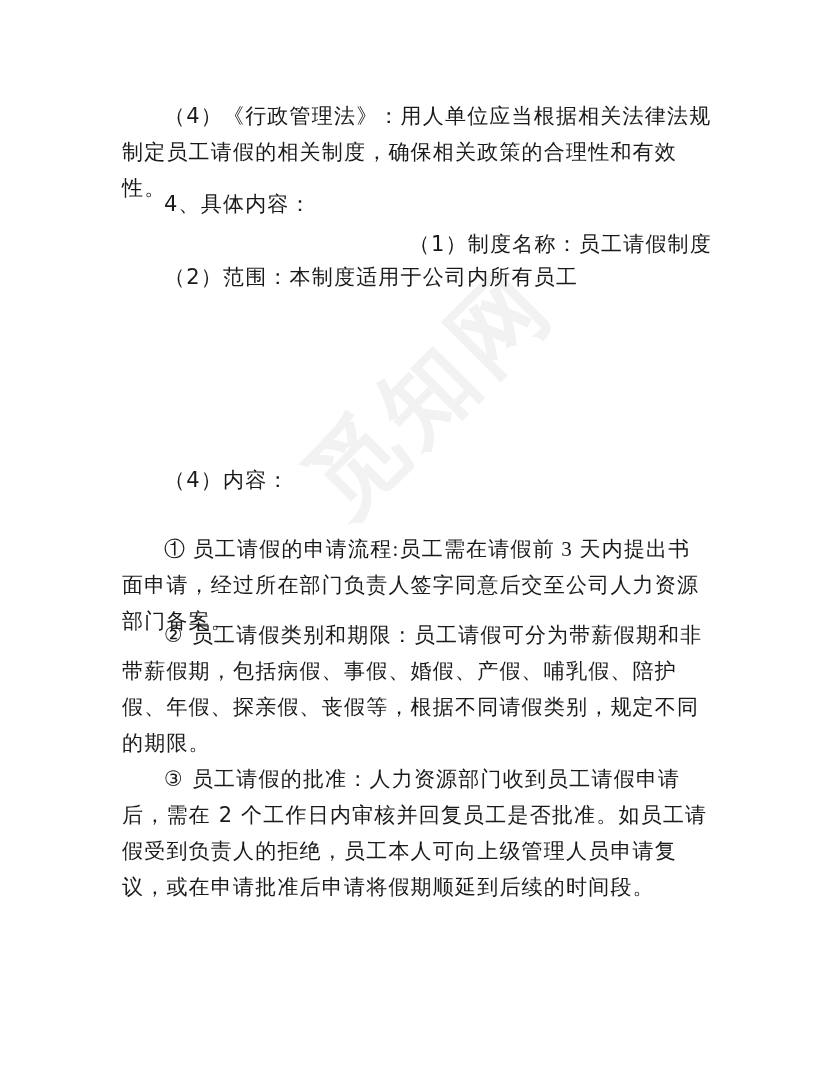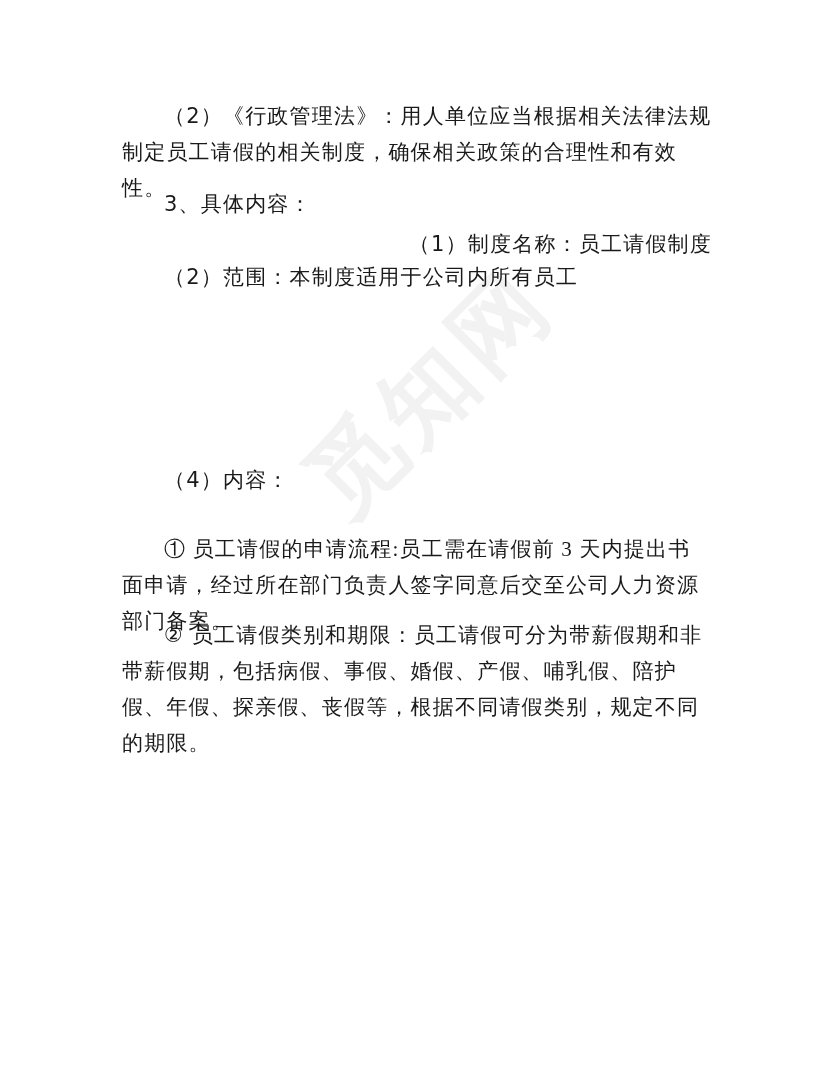--- a/index.html
+++ b/index.html
@@ -22,20 +22,21 @@
     letter-spacing: 8px; pointer-events: none; z-index: 0; user-select: none;
   }
   .para { z-index: 1; }
 </style>
 </head>
 <body>
 
 <div class="page">
   <div class="watermark">觅知网</div>
 
-  <p class="para indent" style="top:98px;">（2）《行政管理法》：用人单位应当根据相关法律法规制定员工请假的相关制度，确保相关政策的合理性和有效性。</p>
-  <p class="para indent" style="top:186px;">3、具体内容：</p>
+  <p class="para indent" style="top:98px;">（4）《行政管理法》：用人单位应当根据相关法律法规制定员工请假的相关制度，确保相关政策的合理性和有效性。</p>
+  <p class="para indent" style="top:186px;">4、具体内容：</p>
   <p class="para indent" style="top:226px;text-align:right;">（1）制度名称：员工请假制度</p>
   <p class="para indent" style="top:259px;">（2）范围：本制度适用于公司内所有员工</p>
   <p class="para indent" style="top:462px;">（4）内容：</p>
   <p class="para indent" style="top:531px;font-family:Liberation Serif, serif;">① 员工请假的申请流程:员工需在请假前 3 天内提出书面申请，经过所在部门负责人签字同意后交至公司人力资源部门备案。</p>
   <p class="para indent" style="top:617px;">② 员工请假类别和期限：员工请假可分为带薪假期和非带薪假期，包括病假、事假、婚假、产假、哺乳假、陪护假、年假、探亲假、丧假等，根据不同请假类别，规定不同的期限。</p>
+  <p class="para indent" style="top:761px;">③ 员工请假的批准：人力资源部门收到员工请假申请后，需在 2 个工作日内审核并回复员工是否批准。如员工请假受到负责人的拒绝，员工本人可向上级管理人员申请复议，或在申请批准后申请将假期顺延到后续的时间段。</p>
 </div>
 
 </body></html>

